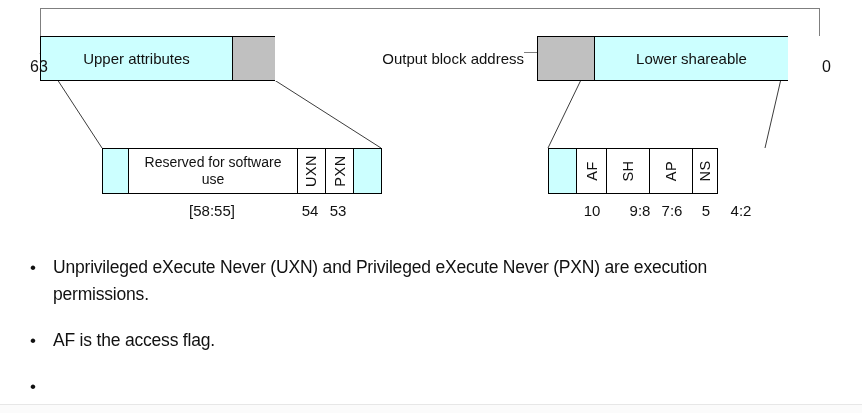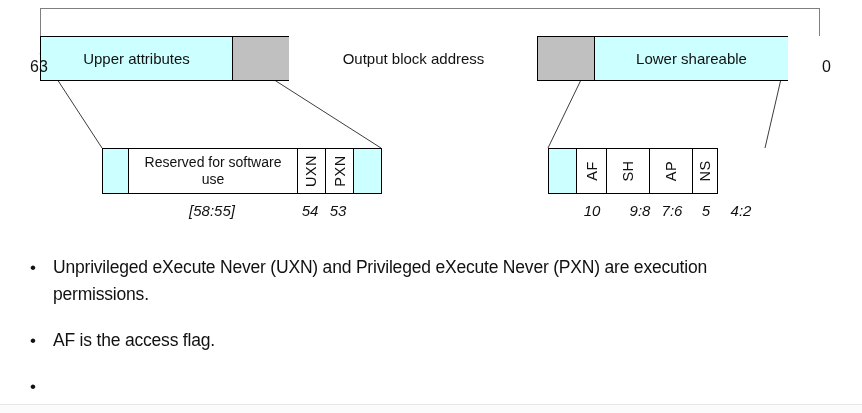--- a/index.html
+++ b/index.html
@@ -11,21 +11,21 @@
   .bar{position:absolute;left:40px;top:8px;width:780px;height:45px;
        border:1px solid #7f7f7f;box-sizing:border-box;}
   .seg{position:absolute;top:-1px;height:45px;box-sizing:border-box;
        display:flex;align-items:center;justify-content:center;
        font-size:15px;white-space:nowrap;margin-top:28px;}
   .seg.cyan{background:#ccffff;border:1px solid #000;}
   .seg.gray{background:#c0c0c0;border:1px solid #000;}
   .seg.white{background:#ffffff;}
   .seg-upper{left:-1px;width:193px;}
   .seg-gray1{left:191px;width:58px;}
-  .seg-output{left:248px;width:249px;}
+  .seg-output{left:234px;width:249px;justify-content:flex-end;}
   .seg-gray2{left:496px;width:59px;}
   .seg-lower{left:553px;width:195px;}
   .seg-end{left:747px;width:32px;}
   .bit-edge{position:absolute;font-size:16px;}
   .bit63{left:30px;top:58px;}
   .bit0{left:822px;top:58px;}
   
   svg.connectors{position:absolute;left:0;top:0;pointer-events:none;}
   
   .detail{position:absolute;top:148px;height:46px;}
@@ -41,21 +41,21 @@
   .c-upad-r{left:251px;width:29px;}
   .lower-detail{left:548px;width:217px;}
   .c-lpad{left:0;width:29px;}
   .c-af{left:28px;width:31px;}
   .c-sh{left:58px;width:44px;}
   .c-ap{left:101px;width:44px;}
   .c-ns{left:144px;width:26px;}
   .c-indx{left:169px;width:48px;font-size:15px;}
   .vtext{transform:rotate(-90deg);white-space:nowrap;font-size:14.5px;letter-spacing:.5px;}
   .bitnum{position:absolute;top:202px;transform:translateX(-50%);
-          font-size:15px;white-space:nowrap;font-style:italic;}
+          font-size:15px;white-space:nowrap;}
   
   .bullet{position:absolute;left:30px;width:810px;display:flex;}
   .bullet .marker{width:23px;font-size:17px;line-height:27px;flex:0 0 23px;}
   .bullet .btext{font-size:17.5px;line-height:27px;letter-spacing:-0.2px;}
   .bullet .btext span{display:block;white-space:nowrap;}
   .b1{top:254px;}
   .b2{top:327px;}
   .b3{top:373px;}
   
   .footer-edge{position:absolute;left:0;top:404px;width:862px;height:9px;

